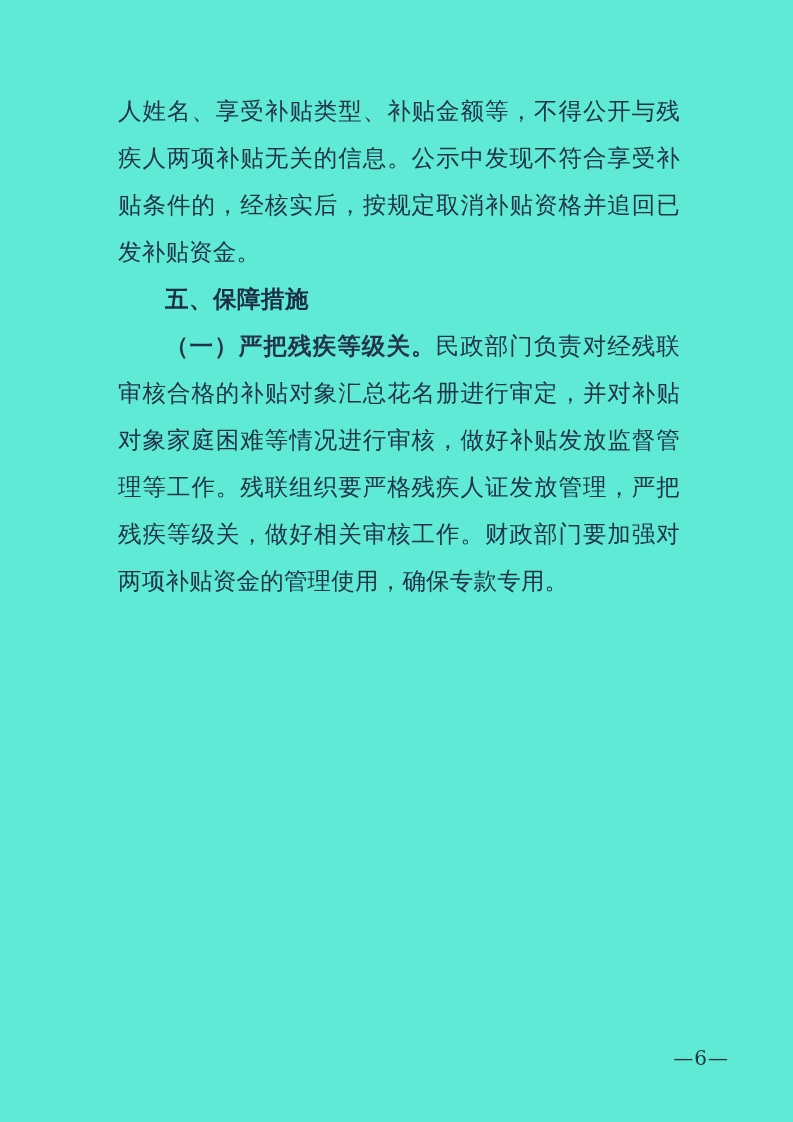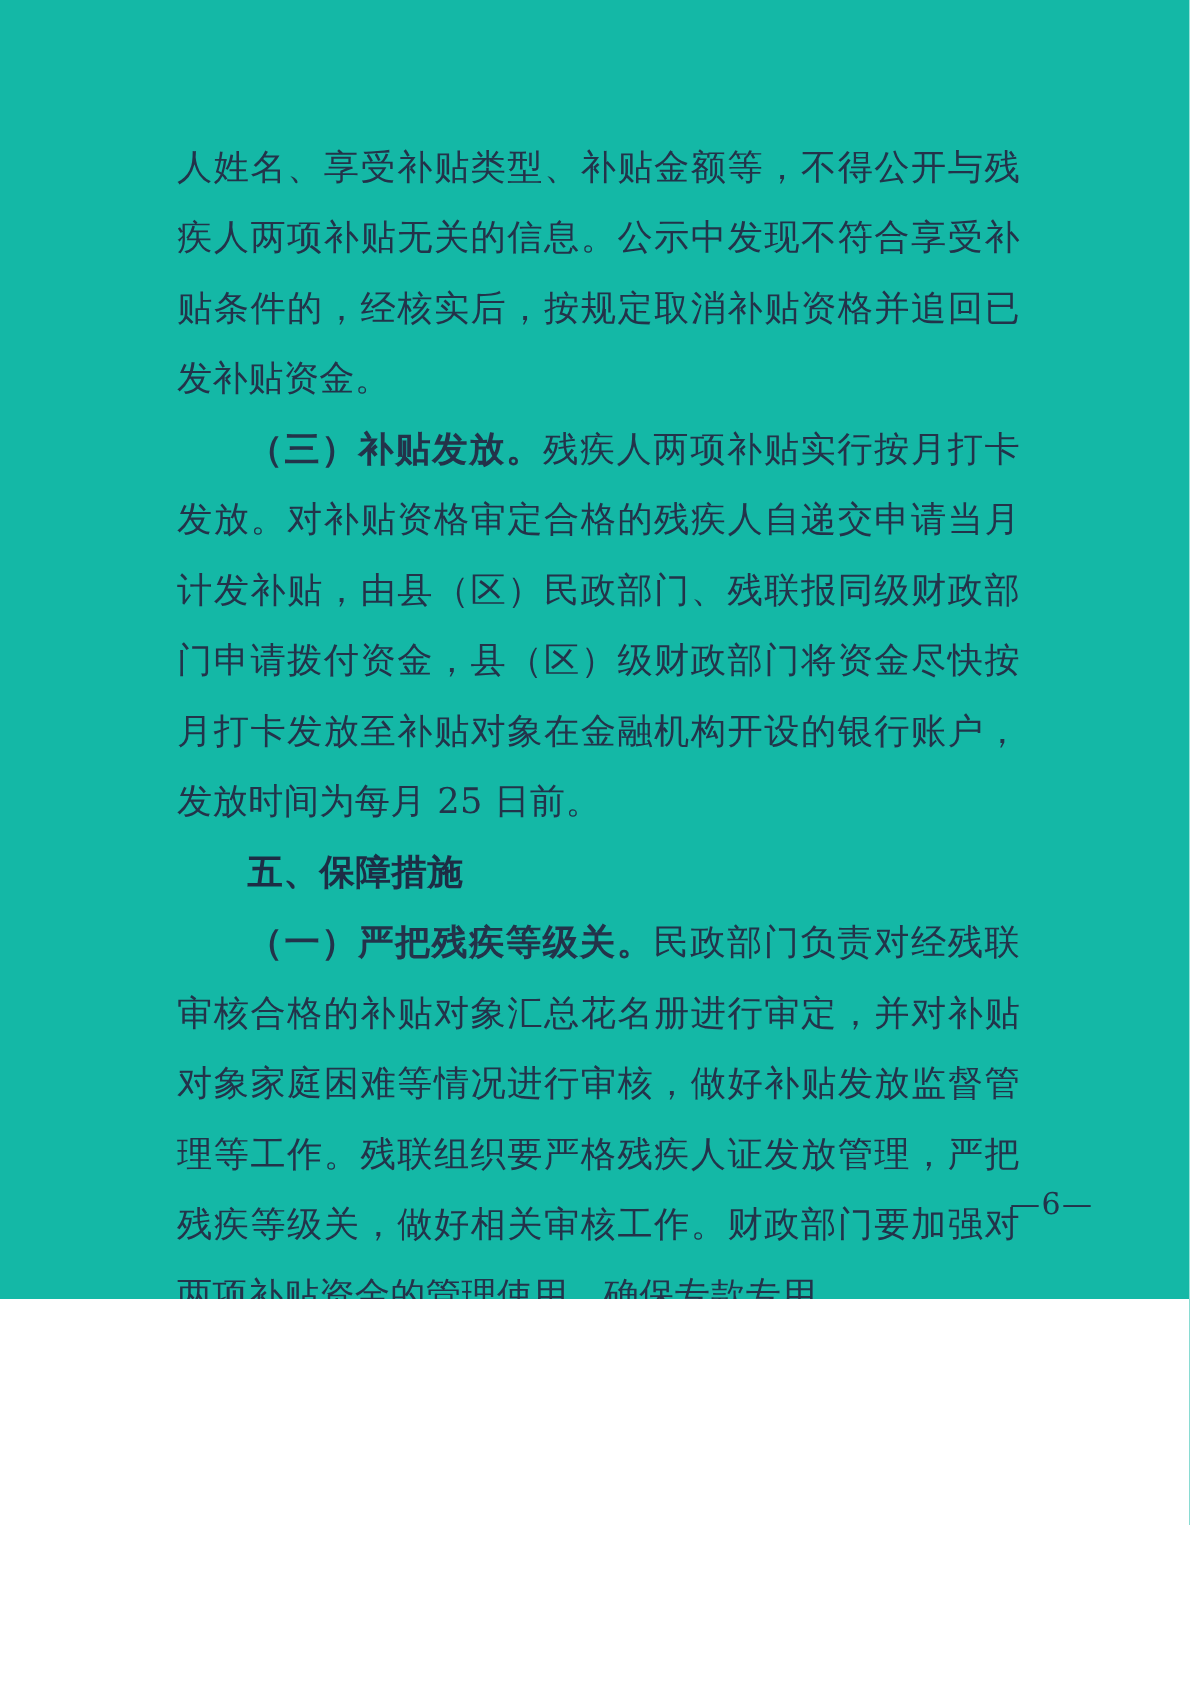--- a/index.html
+++ b/index.html
@@ -6,22 +6,22 @@
     margin: 0;
     padding: 0;
     background: #ffffff;
   }
   body {
     font-family: "Liberation Serif", "DejaVu Serif", serif;
   }
   .page {
     position: relative;
     width: 793px;
-    height: 866px;
-    background: #14b8a6;
+    height: 1122px;
+    background: #5eead4;
     overflow: hidden;
     box-sizing: border-box;
   }
   .content {
     position: absolute;
     left: 118px;
     top: 88px;
     width: 562px;
   }
   .para {
@@ -64,23 +64,20 @@
   }
 </style>
 </head>
 <body>
 
 <div class="page">
   <div class="content">
 
     <p class="para">人姓名、享受补贴类型、补贴金额等，不得公开与残疾人两项补贴无关的信息。公示中发现不符合享受补贴条件的，经核实后，按规定取消补贴资格并追回已发补贴资金。</p>
 
-    <p class="para indent">
-      <span class="b">（三）补贴发放。</span><span>残疾人两项补贴实行按月打卡发放。对补贴资格审定合格的残疾人自递交申请当月计发补贴，由县（区）民政部门、残联报同级财政部门申请拨付资金，县（区）级财政部门将资金尽快按月打卡发放至补贴对象在金融机构开设的银行账户，发放时间为每月 25 日前。</span>
-    </p>
 
 
     <h2 class="heading">五、保障措施</h2>
 
     <p class="para indent">
       <span class="b">（一）严把残疾等级关。</span><span>民政部门负责对经残联审核合格的补贴对象汇总花名册进行审定，并对补贴对象家庭困难等情况进行审核，做好补贴发放监督管理等工作。残联组织要严格残疾人证发放管理，严把残疾等级关，做好相关审核工作。财政部门要加强对两项补贴资金的管理使用，确保专款专用。</span>
     </p>
 
   </div>
 

